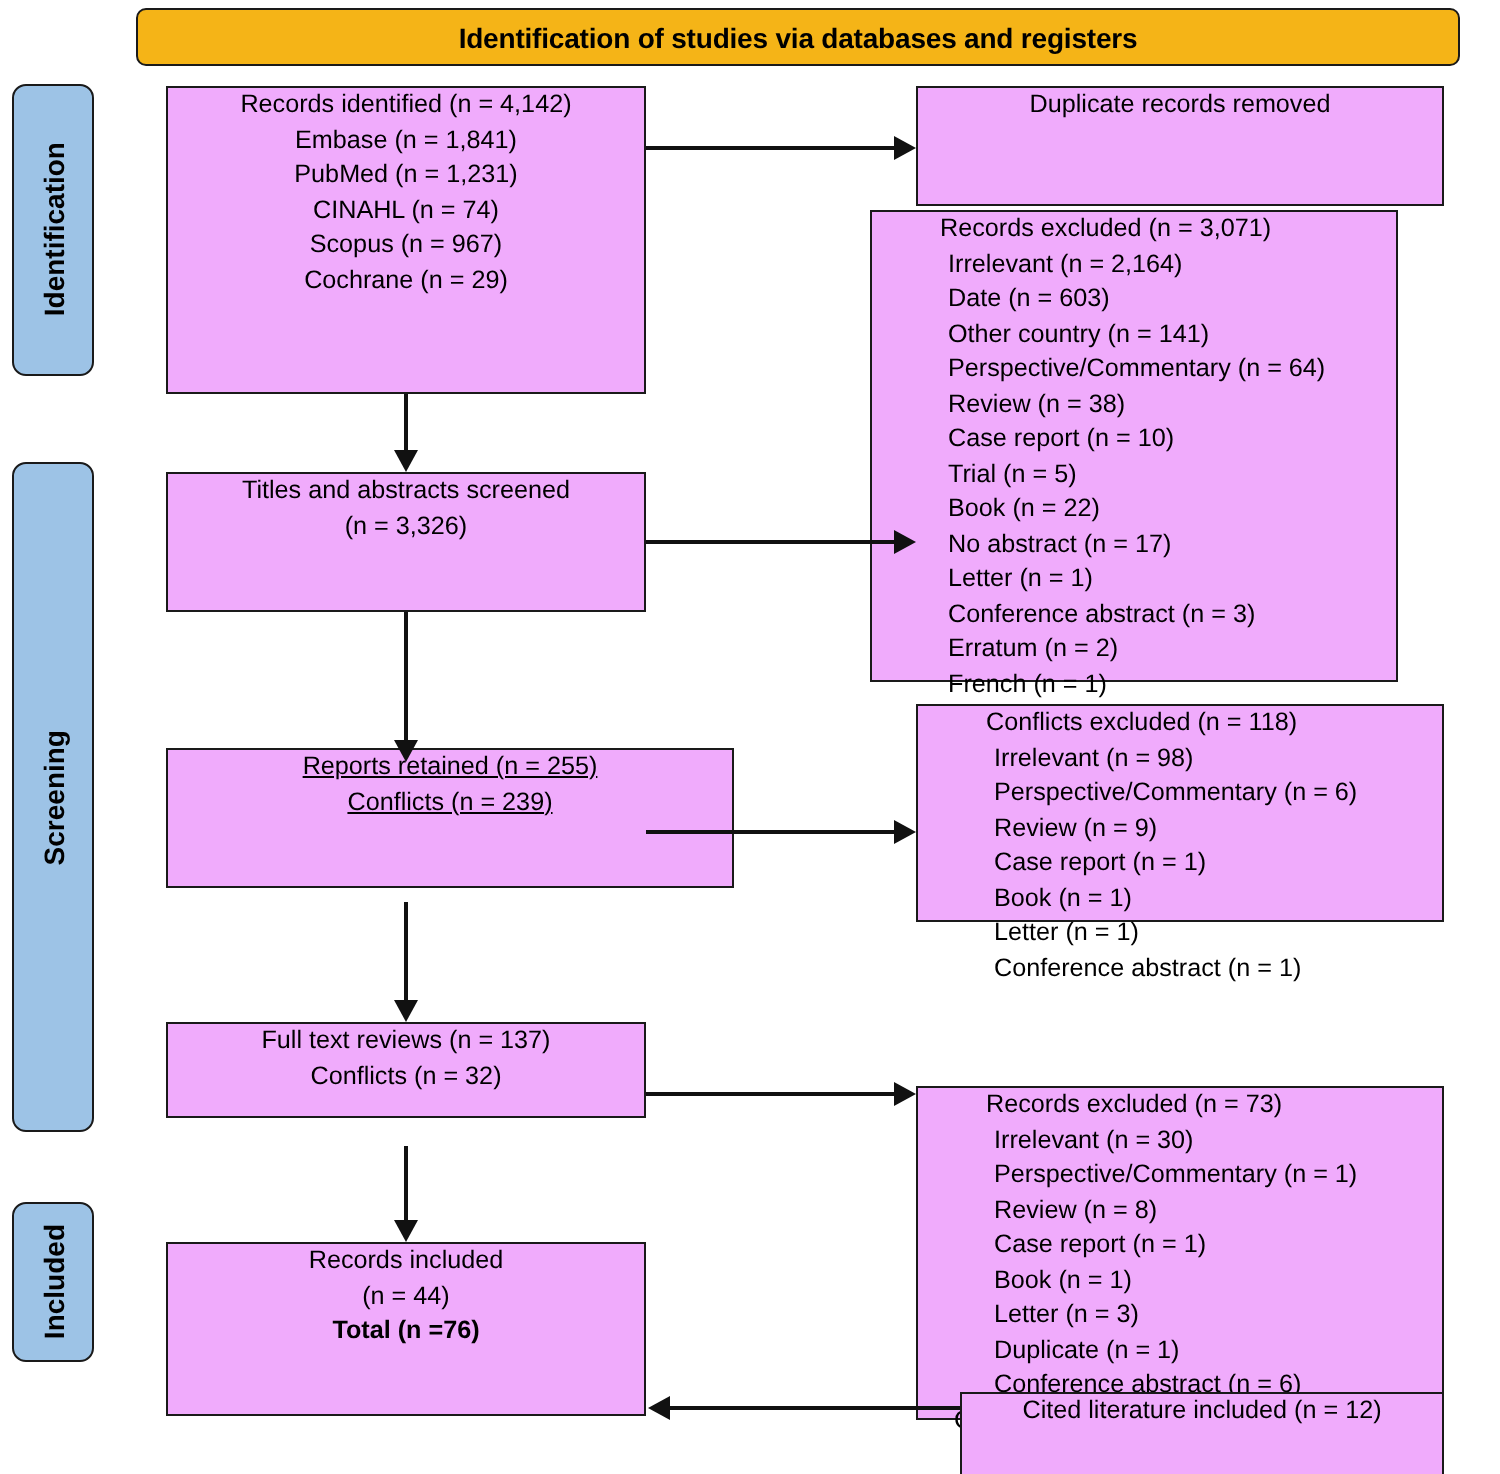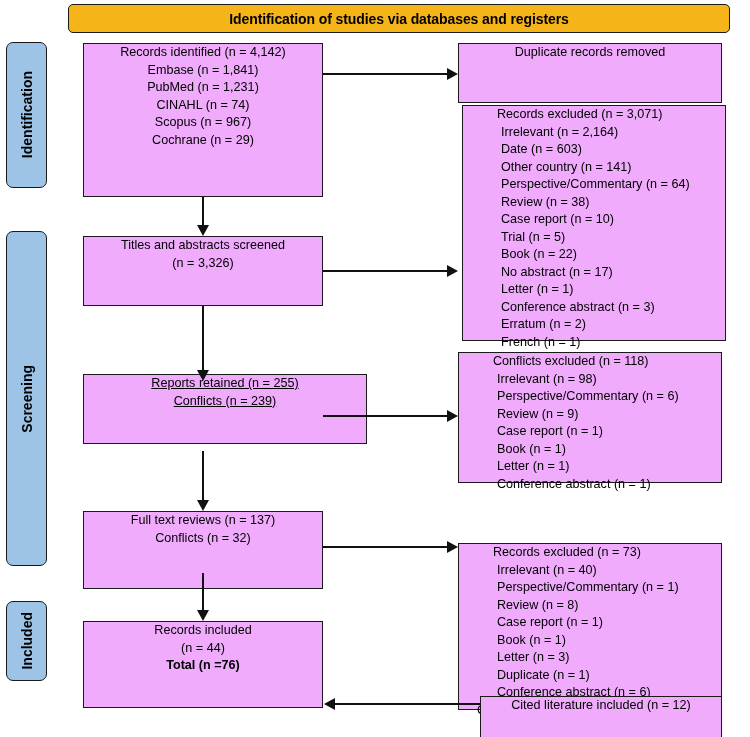--- a/index.html
+++ b/index.html
@@ -86,27 +86,27 @@
   .box.center .box-body { text-align: center; }
   .box.left-list { padding-left: 18px; }
   .box.left-list .box-body { text-align: left; }
   .ind1 { padding-left: 16px; }
   .ind2 { padding-left: 20px; }
 
   
   #box-records-identified   { left: 83px; top: 43px;  width: 240px; height: 154px; }
   #box-titles-screened      { left: 83px; top: 236px; width: 240px; height: 70px;  }
   #box-reports-retained     { left: 83px; top: 374px; width: 284px; height: 70px; text-decoration: underline;  }
-  #box-fulltext-reviews     { left: 83px; top: 511px; width: 240px; height: 78px;  }
+  #box-fulltext-reviews     { left: 83px; top: 511px; width: 240px; height: 48px;  }
   #box-records-included     { left: 83px; top: 621px; width: 240px; height: 87px;  }
 
   
   #box-duplicates-removed   { left: 458px; top: 43px;  width: 264px; height: 60px;  }
-  #box-records-excluded-1   { left: 462px; top: 105px; width: 264px; height: 236px; }
-  #box-conflicts-excluded   { left: 458px; top: 352px; width: 264px; height: 131px; }
+  #box-records-excluded-1   { left: 435px; top: 105px; width: 264px; height: 236px; }
+  #box-conflicts-excluded   { left: 458px; top: 352px; width: 264px; height: 109px; }
   #box-records-excluded-2   { left: 458px; top: 543px; width: 264px; height: 167px; }
   #box-cited-literature     { left: 480px; top: 696px; width: 242px; height: 48px;  }
 
   
   .conn { position: absolute; background: #111111; }
   .hline { height: 2.2px; }
   .vline { width: 2.2px; }
 
   .arrow-r {
     position: absolute;
@@ -223,21 +223,21 @@
       <div class="box-line ind2">Case report (n = 1)</div>
       <div class="box-line ind2">Book (n = 1)</div>
       <div class="box-line ind2">Letter (n = 1)</div>
       <div class="box-line ind2">Conference abstract (n = 1)</div>
     </div>
   </div>
 
   <div class="box left-list" id="box-records-excluded-2">
     <div class="box-body">
       <div class="box-line ind1">Records excluded (n = 73)</div>
-      <div class="box-line ind2">Irrelevant (n = 40)</div>
+      <div class="box-line ind2">Irrelevant (n = 30)</div>
       <div class="box-line ind2">Perspective/Commentary (n = 1)</div>
       <div class="box-line ind2">Review (n = 8)</div>
       <div class="box-line ind2">Case report (n = 1)</div>
       <div class="box-line ind2">Book (n = 1)</div>
       <div class="box-line ind2">Letter (n = 3)</div>
       <div class="box-line ind2">Duplicate (n = 1)</div>
       <div class="box-line ind2">Conference abstract (n = 6)</div>
       <div class="box-line">Conflicts excluded (n = 30)</div>
     </div>
   </div>

